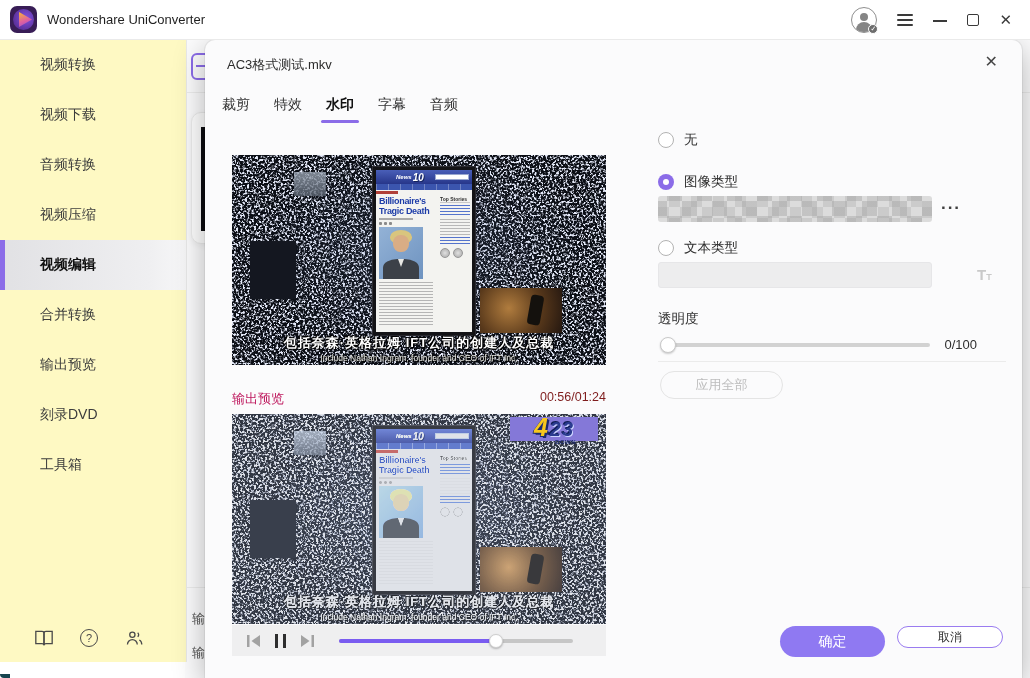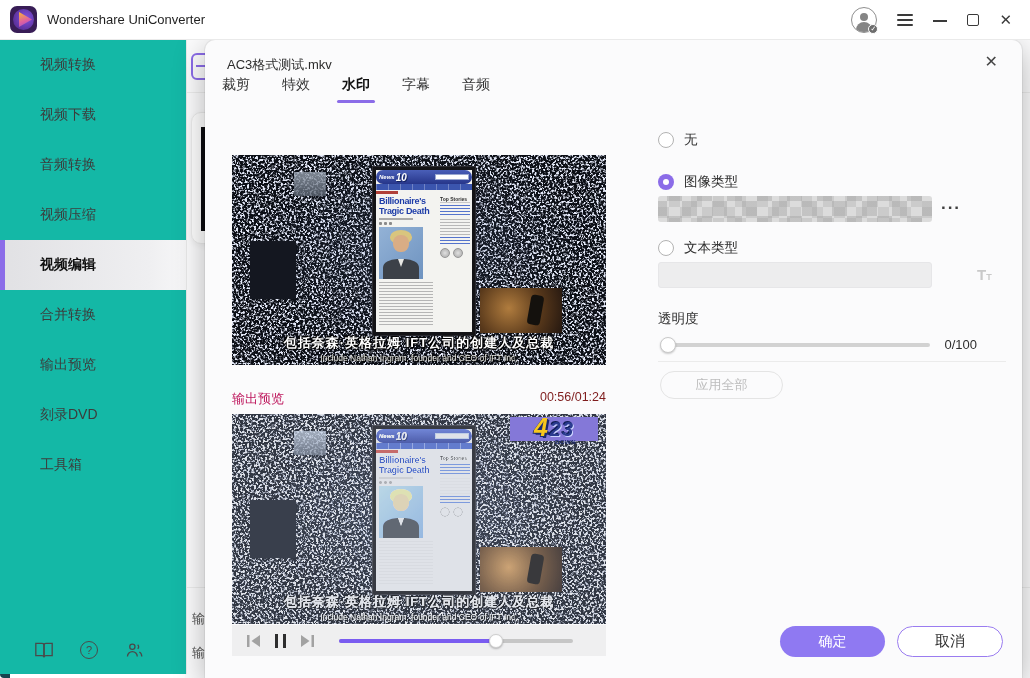--- a/index.html
+++ b/index.html
@@ -25,21 +25,21 @@
   .avatar-body { position:absolute; left:4px; top:14px; width:16px; height:10px; border-radius:8px 8px 0 0; background:#858585; }
   .avatar-badge { position:absolute; right:-1px; bottom:-1px; width:10px; height:10px; border-radius:50%;
                   background:#6d6d6d; border:1px solid #fff; color:#fff; font-size:7px; line-height:8px; text-align:center; }
   .menu-icon { display:flex; flex-direction:column; gap:3px; cursor:pointer; }
   .menu-icon i { width:16px; height:2px; background:#3a3a3a; border-radius:1px; }
   .min-icon { width:14px; height:2px; background:#3a3a3a; margin-top:2px; cursor:pointer; }
   .max-icon { width:12px; height:12px; border:1.5px solid #3a3a3a; border-radius:2px; cursor:pointer; }
   .close-icon { font-size:15px; color:#3a3a3a; cursor:pointer; line-height:1; }
 
   
-  .sidebar { position:absolute; left:0; top:40px; width:187px; bottom:4px; background:#14b8a6;
+  .sidebar { position:absolute; left:0; top:40px; width:187px; bottom:16px; background:#fef9c3;
              border-right:1px solid #eaeaea; z-index:5; }
   .side-item { height:50px; display:flex; align-items:center; padding-left:40px; font-size:14px;
                color:#3c3c3c; cursor:pointer; position:relative; }
   .side-item--active { font-weight:bold; color:#101010;
                background:linear-gradient(90deg,#e1e1e4 0%,#efeff1 80%,#f7f7f8 100%); }
   .side-item--active::before { content:''; position:absolute; left:0; top:0; bottom:0; width:5px;
                background:var(--c-accent,#8b6ce8); }
   .side-foot { position:absolute; bottom:14px; left:0; width:185px; display:flex; align-items:center;
                gap:25px; padding-left:34px; }
   .foot-ic { width:20px; height:20px; cursor:pointer; display:flex; align-items:center; justify-content:center; }
@@ -60,21 +60,21 @@
              border:1px solid #ececec; border-radius:10px; box-shadow:0 2px 6px rgba(0,0,0,.06); }
   .mb-thumb { position:absolute; left:9px; top:14px; width:40px; height:104px; background:#0c0c10; }
   .mb-out { position:absolute; left:7px; width:16px; overflow:hidden; font-size:13px; color:#555; white-space:nowrap; }
 
   
   .dialog { position:absolute; left:205px; top:40px; width:817px; height:638px; background:#fbfbfc;
             border-radius:10px 10px 0 0; z-index:20;
             box-shadow:0 8px 32px rgba(0,0,0,.30), 0 0 0 1px rgba(0,0,0,.05); }
   .dlg-title { position:absolute; left:22px; top:16px; font-size:13px; color:#2c2c2c; }
   .dlg-close { position:absolute; right:24px; top:12px; font-size:16px; color:#444; cursor:pointer; }
-  .tabs { position:absolute; left:17px; top:36px; display:flex; gap:32px; }
+  .tabs { position:absolute; left:17px; top:56px; display:flex; gap:24px; }
   .tab { font-size:14px; color:#333; cursor:pointer; }
   .tab--active { font-weight:bold; color:#111; }
   .tab--active::after { content:''; display:block; height:3px; border-radius:2px; margin:6px -5px 0;
                         background:var(--c-accent,#8b6ce8); }
 
   .lbl-original { position:absolute; left:27px; top:130px; font-size:13px; color:#333; }
   .lbl-output   { position:absolute; left:27px; top:350px; font-size:13px; color:#be185d; }
   .time-label   { position:absolute; left:27px; top:350px; width:374px; text-align:right; font-size:12.5px; color:#7f1d1d; }
 
   .video { position:absolute; left:27px; width:374px; height:210px; background:#0b0e15; overflow:hidden; }
@@ -85,21 +85,21 @@
   .stars { position:absolute; inset:0; width:100%; height:100%; }
   .glow { position:absolute; inset:0; background:radial-gradient(ellipse at 50% 45%, rgba(95,115,160,.20), transparent 62%); }
   .mini-a { position:absolute; left:62px; top:17px; width:32px; height:24px;
             background:linear-gradient(#9aa4b2,#58616e); opacity:.8; }
   .mini-b { position:absolute; left:18px; top:86px; width:46px; height:58px; background:#141720; }
 
   .monitor { position:absolute; left:140px; top:11px; width:104px; height:170px; background:#131316;
              border:1px solid #2b2b31; padding:3px; }
   .webpage { width:100%; height:100%; background:#f3f3f0; position:relative; overflow:hidden; }
   .wp-header { height:14px; background:linear-gradient(#4a5fb8,#27368a); position:relative;
-               display:flex; align-items:center; padding-left:3px;border-radius:7px; }
+               display:flex; align-items:center; padding-left:20px; }
   .wp-logo-news { color:#fff; font-style:italic; font-weight:bold; font-size:6px; }
   .wp-logo-10 { color:#fff; font-weight:900; font-size:10px; font-style:italic; margin-left:1px;
                 text-shadow:1px 1px 0 #16245c; }
   .wp-search { position:absolute; right:3px; top:4px; width:34px; height:6px; background:#fff; border:1px solid #9aa8d0; }
   .wp-nav { height:6px; background:#3b55ae;
             background-image:repeating-linear-gradient(90deg, rgba(255,255,255,.28) 0 1px, transparent 1px 12px); }
   .wp-red { width:22px; height:3px; background:#b04038; margin-top:1px; }
   .wp-cols { display:flex; padding:2px 2px 0 3px; gap:3px; }
   .wp-left { width:58px; }
   .wp-headline { color:#1d3ca8; font-weight:bold; font-size:9px; line-height:10px; letter-spacing:-.3px; }
@@ -180,22 +180,22 @@
   .opacity-value { position:absolute; left:640px; top:297px; width:132px; text-align:right; font-size:13px; color:#2e2e2e; }
   .opts-divider { position:absolute; left:453px; top:321px; width:348px; border-top:1px solid #ebebeb; }
   .apply-btn { position:absolute; left:455px; top:331px; width:123px; height:28px; border-radius:15px;
                border:1px solid #e4e4e4; background:transparent; color:#bdbdbd; font-size:13px;
                display:flex; align-items:center; justify-content:center; cursor:default;font-family:Liberation Serif, serif; }
 
   
   .ok-btn { position:absolute; left:575px; top:586px; width:105px; height:31px; border-radius:16px;
             background:var(--c-ok_button,#8f79f2); color:#fff; font-size:14px;
             display:flex; align-items:center; justify-content:center; cursor:pointer; }
-  .cancel-btn { position:absolute; left:692px; top:586px; width:106px; height:31px; border-radius:16px;
-            background:#fff; border:1.5px solid #9a7cf0; color:#2e2e2e; font-size:15px;
+  .cancel-btn { position:absolute; left:692px; top:586px; width:106px; height:22px; border-radius:16px;
+            background:#fff; border:1.5px solid #9a7cf0; color:#2e2e2e; font-size:12px;
             display:flex; align-items:center; justify-content:center; cursor:pointer; }
 </style>
 </head>
 <body>
 
 <svg width="0" height="0" style="position:absolute">
   <defs>
     <filter id="starsF" x="0" y="0" width="100%" height="100%">
       <feTurbulence type="fractalNoise" baseFrequency="0.45" numOctaves="3" seed="8" stitchTiles="stitch"></feTurbulence>
       <feColorMatrix type="matrix" values="0 0 0 0 0.78  0 0 0 0 0.82  0 0 0 0 0.95  3 3 3 0 -4.35"></feColorMatrix>

